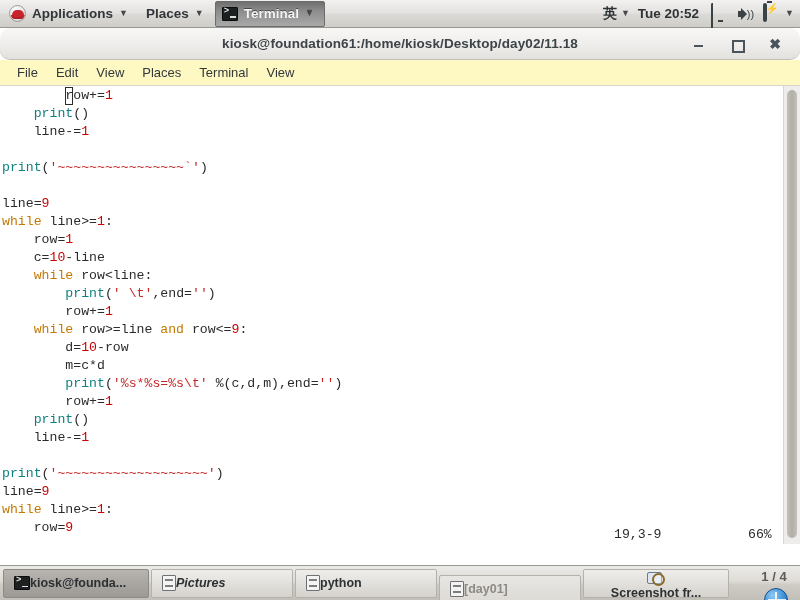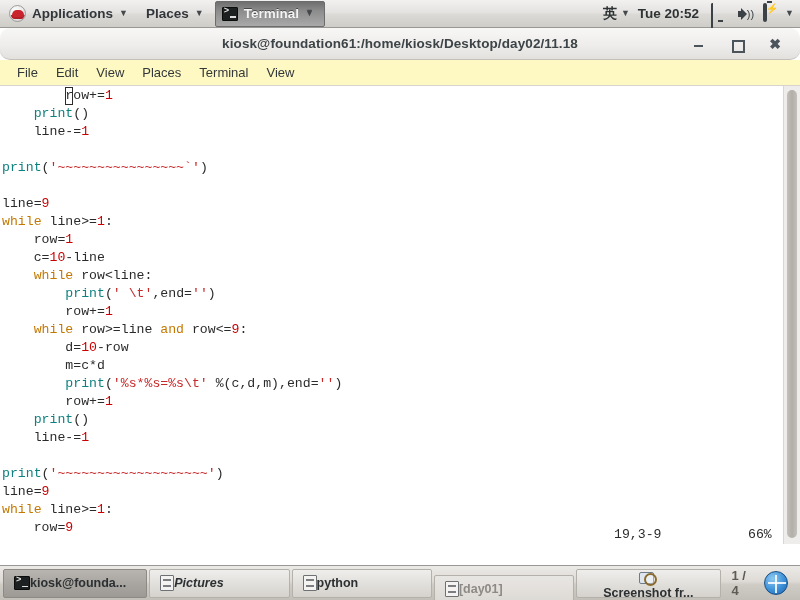--- a/index.html
+++ b/index.html
@@ -194,21 +194,21 @@
   .shot-ico:before{
     content:""; position:absolute; left:0; top:2px; width:13px;height:10px;
     background:#dfe6ef; border:1px solid #6d7b8a; border-radius:2px;
   }
   .shot-ico:after{
     content:""; position:absolute; right:0; bottom:0; width:9px;height:9px;
     border:2px solid #8a6b2e; border-radius:50%; background:rgba(255,255,255,.35);
   }
   .ws-ind{
     margin-left:auto; display:flex; align-items:center; gap:4px;
-    height:29px; padding:0 10px; font-size:13px; font-weight:bold; color:#5e5b56;
+    height:29px; padding:0 10px; font-size:13px; font-weight:bold; color:#5e5b56;flex-direction:column;
   }
   .ws-badge{
     width:24px;height:24px;border-radius:50%;margin-left:4px;
     background:radial-gradient(circle at 35% 30%,#8ec8f0 0%,#3c90d8 55%,#1f62a8 100%);
     border:1px solid #1b4f86; position:relative; flex:0 0 auto;
   }
   .ws-badge:after{
     content:""; position:absolute; left:50%; top:3px; width:2px;height:18px;
     margin-left:-1px; background:rgba(255,255,255,.85);
   }

